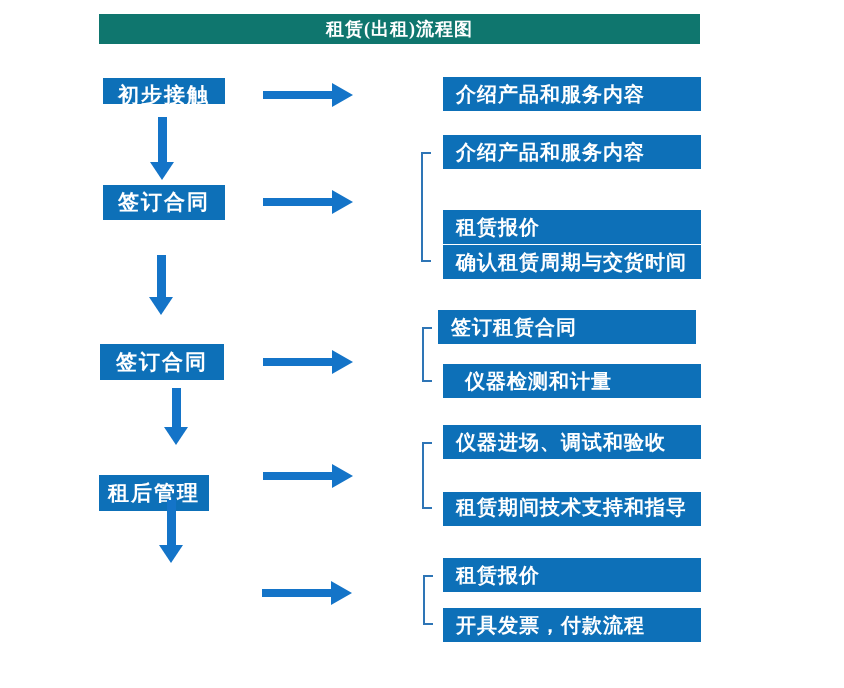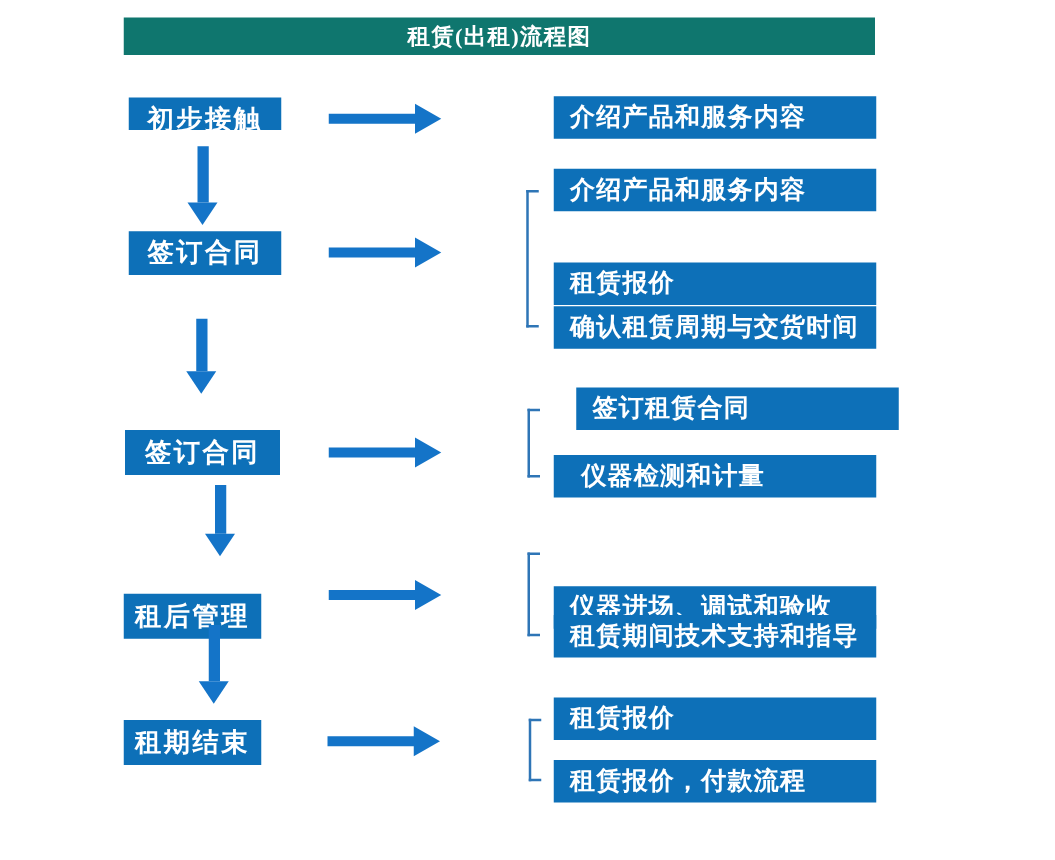--- a/index.html
+++ b/index.html
@@ -103,21 +103,20 @@
 <body>
 
 <div class="stage">
 
   <div class="titlebar">租赁(出租)流程图</div>
 
   <div class="box step" style="left:103px; top:78px;  width:122px; height:26px; line-height:34px;">初步接触</div>
   <div class="box step" style="left:103px; top:185px; width:122px; height:35px; line-height:35px;">签订合同</div>
   <div class="box step" style="left:100px; top:344px; width:124px; height:36px; line-height:36px;">签订合同</div>
   <div class="box step" style="left:99px;  top:458px; width:110px; height:36px; line-height:36px;margin-top:17px;">租后管理</div>
-  <div class="box step" style="left:99px;  top:576px; width:110px; height:36px; line-height:36px;">租期结束</div>
 
   <div class="v-arrow" style="left:150px; top:117px;">
     <div class="shaft" style="height:45px;"></div>
     <div class="head"></div>
   </div>
   <div class="v-arrow" style="left:149px; top:255px;">
     <div class="shaft" style="height:42px;"></div>
     <div class="head"></div>
   </div>
   <div class="v-arrow" style="left:164px; top:388px;">
@@ -154,22 +153,22 @@
   <div class="bracket" style="left:422px; top:327px; height:55px;"></div>
   <div class="bracket" style="left:422px; top:442px; height:67px;"></div>
   <div class="bracket" style="left:423px; top:575px; height:50px;"></div>
 
   <div class="box detail" style="left:443px; top:77px;">介绍产品和服务内容</div>
 
   <div class="box detail" style="left:443px; top:135px;">介绍产品和服务内容</div>
   <div class="box detail" style="left:443px; top:186px;margin-top:24px;">租赁报价</div>
   <div class="box detail" style="left:443px; top:245px;">确认租赁周期与交货时间</div>
 
-  <div class="box detail" style="left:461px; top:310px;">签订租赁合同</div>
+  <div class="box detail" style="left:438px; top:310px;">签订租赁合同</div>
   <div class="box detail" style="left:443px; top:364px;padding-left:22px;">仪器检测和计量</div>
 
-  <div class="box detail" style="left:443px; top:425px;margin-top:44px;">仪器进场、调试和验收</div>
-  <div class="box detail" style="left:443px; top:492px;">租赁期间技术支持和指导</div>
+  <div class="box detail" style="left:443px; top:425px;">仪器进场、调试和验收</div>
+  <div class="box detail" style="left:443px; top:492px;font-family:Liberation Mono, monospace;">租赁期间技术支持和指导</div>
 
   <div class="box detail" style="left:443px; top:558px;">租赁报价</div>
-  <div class="box detail" style="left:443px; top:608px;">租赁报价，付款流程</div>
+  <div class="box detail" style="left:443px; top:608px;">开具发票，付款流程</div>
 
 </div>
 
 </body></html>

